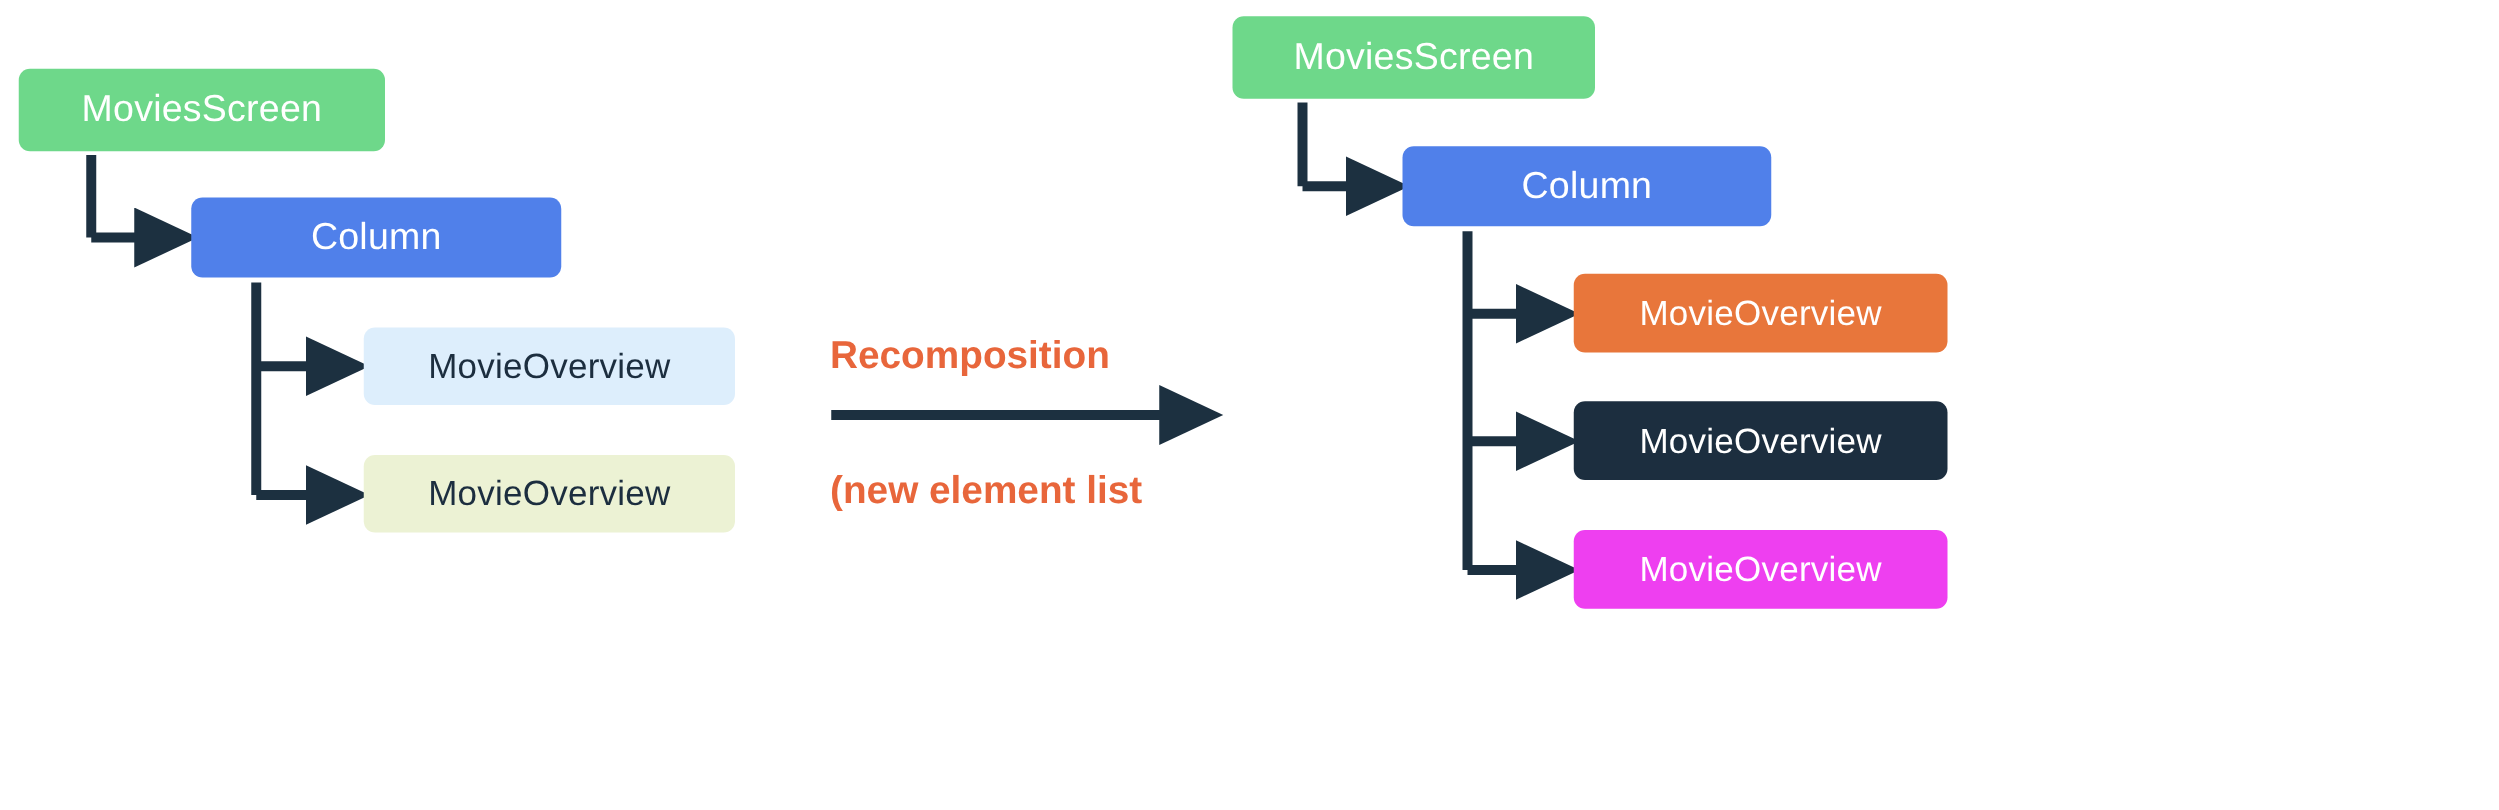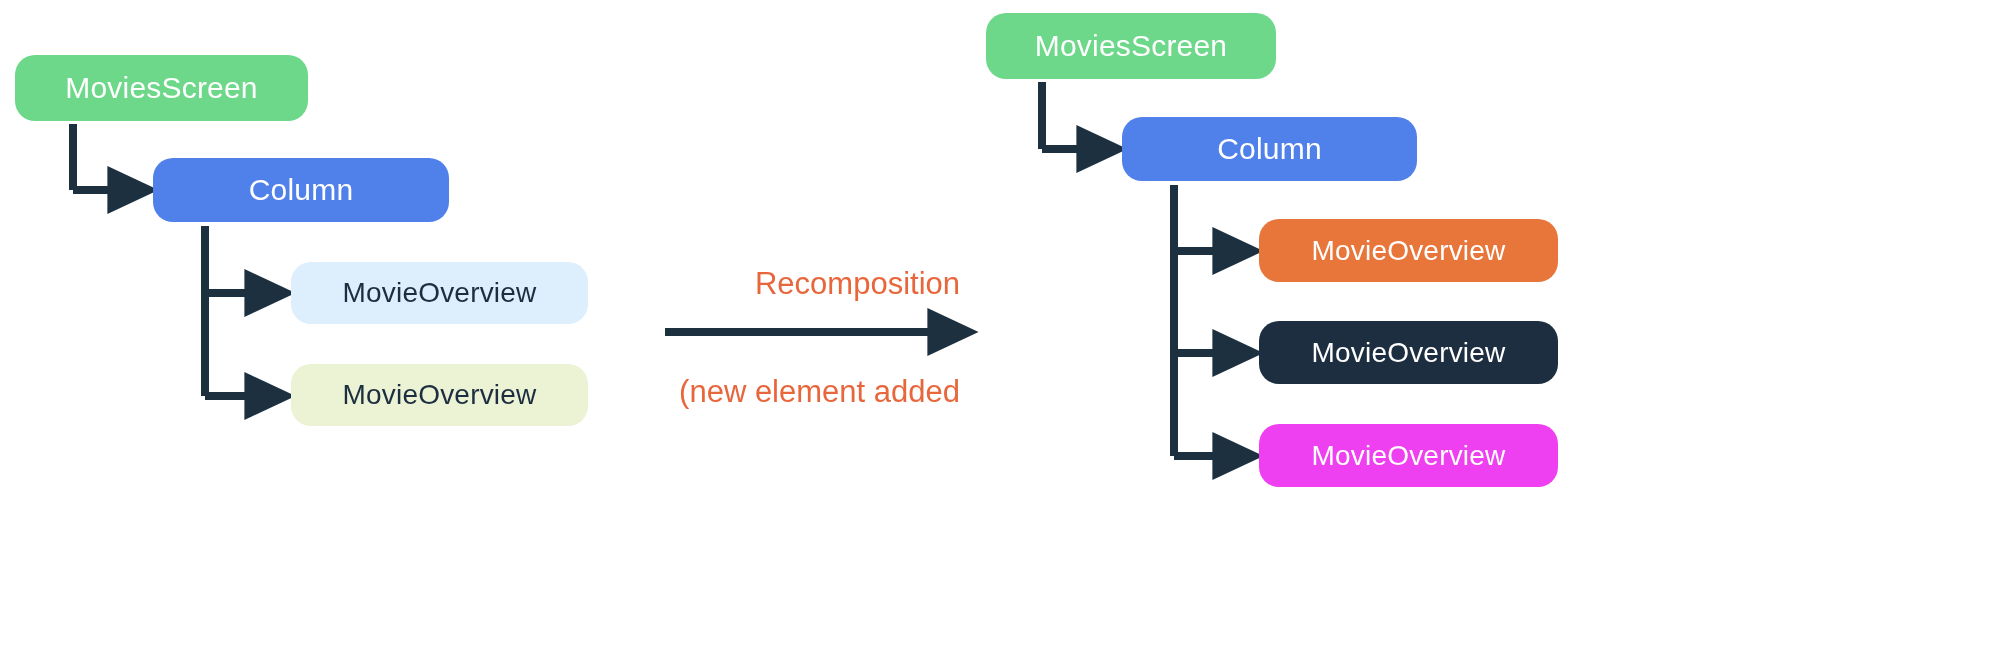--- a/index.html
+++ b/index.html
@@ -14,21 +14,21 @@
   #stage {
     position: relative;
     width: 1999px;
     height: 648px;
     background: #ffffff;
     overflow: hidden;
   }
   .node {
     position: absolute;
     box-sizing: border-box;
-    border-radius: 20px;
+    border-radius: 9px;
     display: flex;
     align-items: center;
     justify-content: center;
     text-align: center;
     line-height: 1.05;
     letter-spacing: 0.2px;
     white-space: nowrap;
     user-select: none;
   }
   .node-label {
@@ -37,24 +37,25 @@
   
   .wires {
     position: absolute;
     left: 0;
     top: 0;
     width: 1999px;
     height: 648px;
   }
   .mid-text {
     position: absolute;
-    text-align: right;
+    text-align: left;
     line-height: 1.16;
     white-space: pre;
     user-select: none;
+    font-weight: bold;
   }
   .mid-line { display: block; }
 </style>
 </head>
 <body>
 
 <div id="stage">
 
   <svg class="wires" viewBox="0 0 1999 648" width="1999" height="648" aria-hidden="true">
     <defs>
@@ -105,21 +106,21 @@
   <div class="node" style="left:291px; top:262px; width:297px; height:62px; background:#ddeefc; color:#1c2e3f; font-size:28px;">
     <span class="node-label">MovieOverview</span>
   </div>
 
   <div class="node" style="left:291px; top:364px; width:297px; height:62px; background:#ecf2d4; color:#1c2e3f; font-size:28px;">
     <span class="node-label">MovieOverview</span>
   </div>
 
   <div class="mid-text" style="left:664px; top:194px; width:296px; color:#e8663b; font-size:31px;">
     <span class="mid-line">Recomposition</span>
-    <span class="mid-line">(new element added</span>
+    <span class="mid-line">(new element list</span>
   </div>
 
   <div class="node" style="left:986px; top:13px; width:290px; height:66px; background:#6ed88a; color:#ffffff; font-size:30px;">
     <span class="node-label">MoviesScreen</span>
   </div>
 
   <div class="node" style="left:1122px; top:117px; width:295px; height:64px; background:#5080ea; color:#ffffff; font-size:30px;">
     <span class="node-label">Column</span>
   </div>
 

